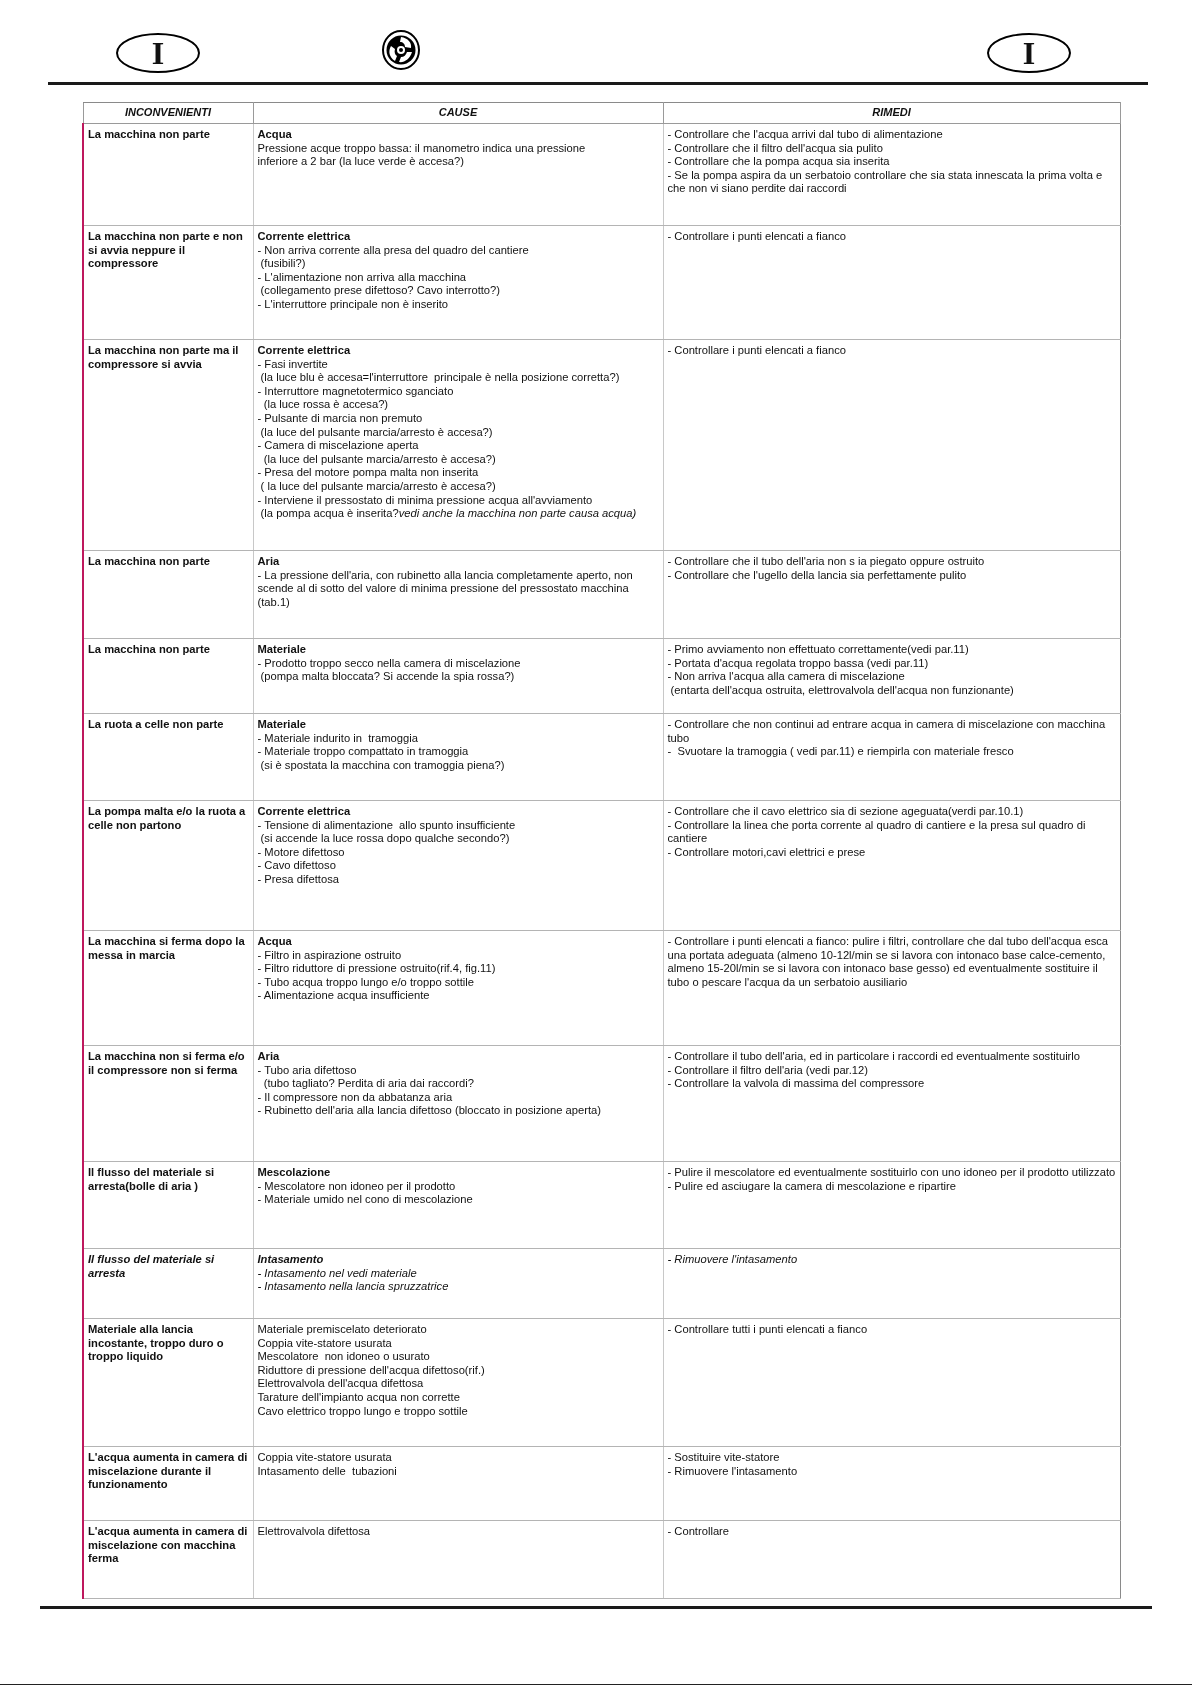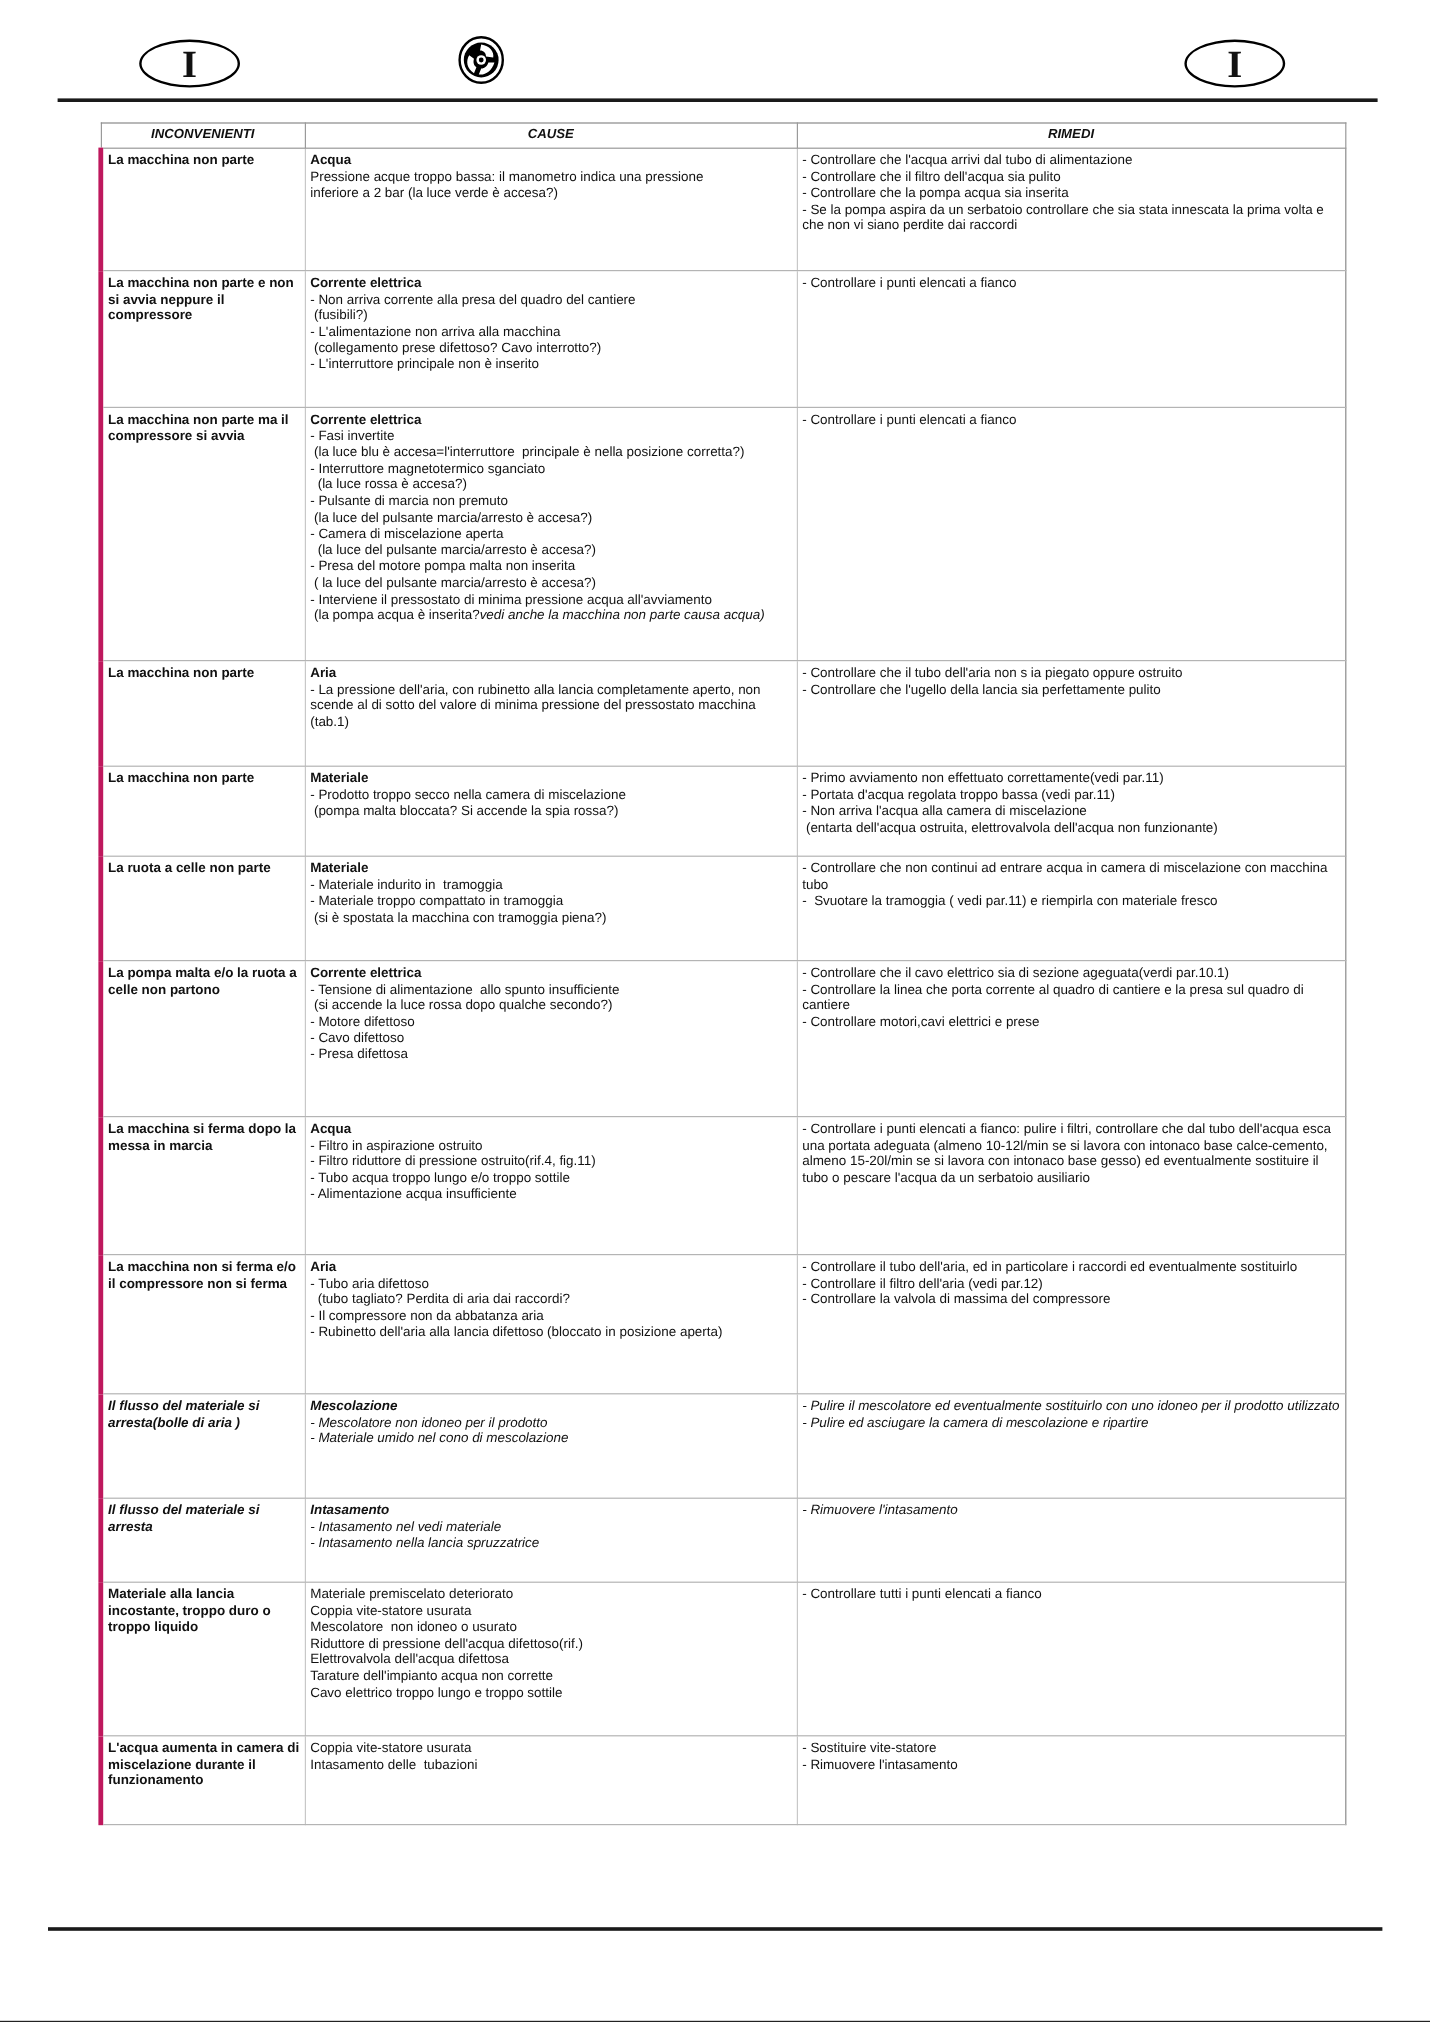--- a/index.html
+++ b/index.html
@@ -12,21 +12,21 @@
   .header-rule { position:absolute; left:48px; top:82px; width:1100px; height:3px; background:#1a1a1a; }
   .footer-rule { position:absolute; left:40px; top:1606px; width:1112px; height:3px; background:#1a1a1a; }
   .page-bottom-rule { position:absolute; left:0; top:1684px; width:1192px; height:1px; background:#222; }
 
   table.trouble { position:absolute; left:82px; top:102px; width:1037px; border-collapse:collapse; table-layout:fixed; font-size:11.2px; line-height:13.6px;padding-left:36px; }
   table.trouble col.c1 { width:170px; }
   table.trouble col.c2 { width:410px; }
   table.trouble col.c3 { width:457px; }
   table.trouble th { font-style:italic; font-weight:bold; font-size:11px; height:20px; text-align:center; border:1px solid #9a9a9a; border-top:1px solid #8a8a8a; padding:0; }
   table.trouble td { vertical-align:top; border-left:1px solid #c8c8c8; border-right:1px solid #c8c8c8; border-top:1px solid #b4b4b4; border-bottom:1px solid #b4b4b4; padding:4px 4px 0 4px; }
-  table.trouble td.prob { font-weight:bold; border-left:4px solid #be185d; }
+  table.trouble td.prob { font-weight:bold; border-left:2px solid #be185d; }
   table.trouble td.rem { border-right:1px solid #8a8a8a; }
   .line { white-space:pre-wrap; display:block; }
   .cause-title { font-weight:bold; display:block; }
   .bold { font-weight:normal; }
   .ital { font-style:italic; }
 </style>
 </head>
 <body>
 
 <div class="header">
@@ -184,21 +184,21 @@
           <span class="line">  (tubo tagliato? Perdita di aria dai raccordi?</span>
           <span class="line">- Il compressore non da abbatanza aria</span>
           <span class="line">- Rubinetto dell'aria alla lancia difettoso (bloccato in posizione aperta)</span>
         </td>
         <td class="rem">
           <span class="line">- Controllare il tubo dell'aria, ed in particolare i raccordi ed eventualmente sostituirlo</span>
           <span class="line">- Controllare il filtro dell'aria (vedi par.12)</span>
           <span class="line">- Controllare la valvola di massima del compressore</span>
         </td>
       </tr>
-      <tr style="height: 87px; font-style: italic;">
+      <tr style="height: 87px;">
         <td class="prob">Il flusso del materiale si arresta(bolle di aria )</td>
         <td>
           <span class="cause-title">Mescolazione</span>
           <span class="line">- Mescolatore non idoneo per il prodotto</span>
           <span class="line">- Materiale umido nel cono di mescolazione</span>
         </td>
         <td class="rem">
           <span class="line">- Pulire il mescolatore ed eventualmente sostituirlo con uno idoneo per il prodotto utilizzato</span>
           <span class="line">- Pulire ed asciugare la camera di mescolazione e ripartire</span>
         </td>
@@ -233,17 +233,26 @@
         <td class="prob">L'acqua aumenta in camera di miscelazione durante il funzionamento</td>
         <td>
           <span class="line bold">Coppia vite-statore usurata</span>
           <span class="line bold">Intasamento delle  tubazioni</span>
         </td>
         <td class="rem">
           <span class="line">- Sostituire vite-statore</span>
           <span class="line">- Rimuovere l'intasamento</span>
         </td>
       </tr>
+      <tr style="height: 78px;">
+        <td class="prob">L'acqua aumenta in camera di miscelazione con macchina ferma</td>
+        <td>
+          <span class="line bold">Elettrovalvola difettosa</span>
+        </td>
+        <td class="rem">
+          <span class="line">- Controllare</span>
+        </td>
+      </tr>
     </tbody>
 </table>
 
 <div class="footer-rule"></div>
 <div class="page-bottom-rule"></div>
 
 </body></html>

